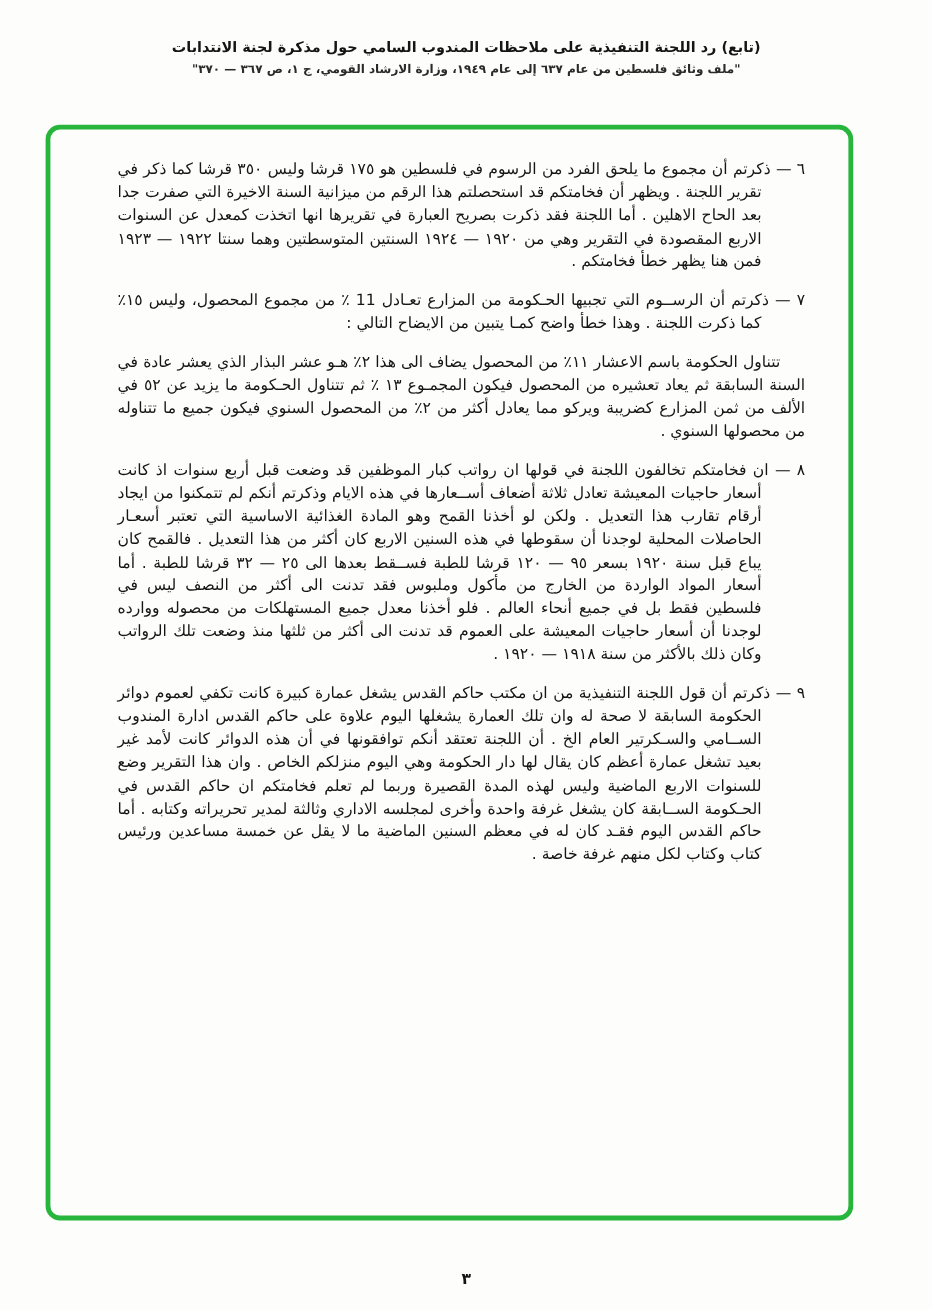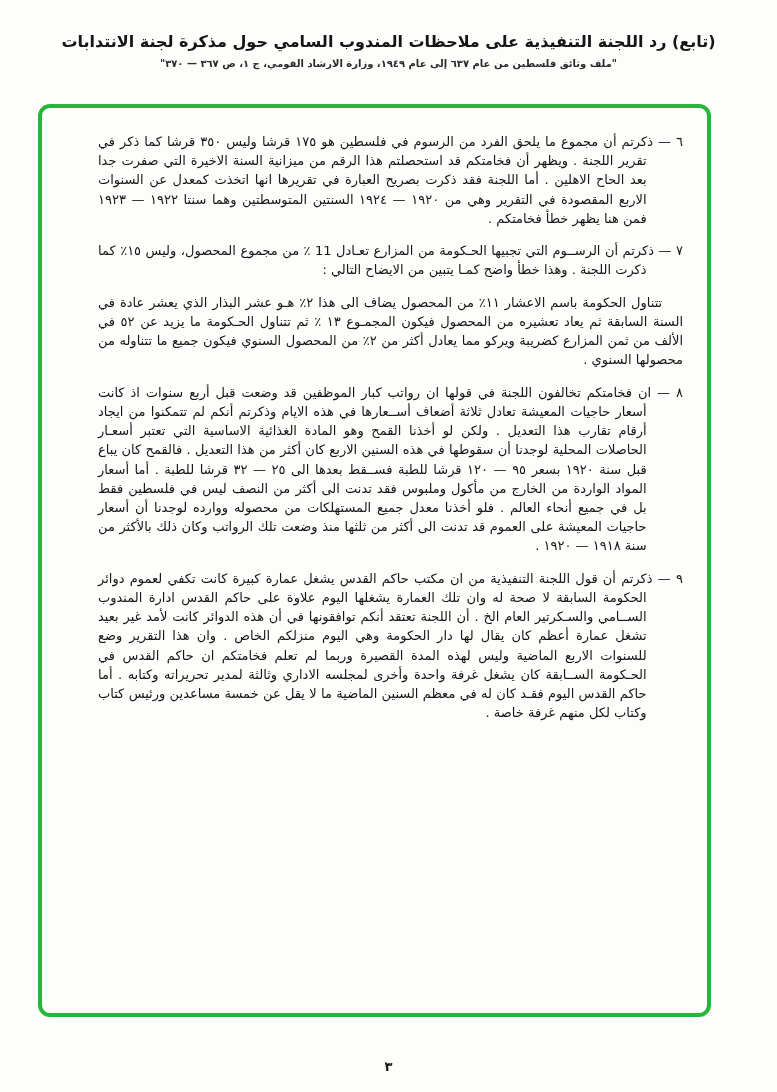--- a/index.html
+++ b/index.html
@@ -19,21 +19,21 @@
   }
   .doc-header {
     position: absolute;
     top: 32px;
     left: 0;
     right: 0;
     text-align: center;
     direction: rtl;
   }
   .doc-title {
-    font-size: 16px;
+    font-size: 12px;
     font-weight: bold;
     letter-spacing: 0.2px;
   }
   .doc-source {
     margin-top: 7px;
     font-size: 10px;
     font-weight: bold;
     color: #2a2a2a;
   }
   .content-frame {
@@ -47,21 +47,21 @@
     border-radius: 12px;
     padding: 24px 24px 8px 56px;
     overflow: hidden;
     background: transparent;
   }
   .para {
     direction: rtl;
     text-align: justify;
     font-size: 13px;
     line-height: 1.48;
-    margin: 0 0 13px 0;
+    margin: 0 12px 13px 0;
     padding-right: 2.8em;
     text-indent: -2.8em;
   }
   .para .num {
     font-weight: normal;
     white-space: nowrap;
   }
   .para.sub {
     padding-right: 0;
     text-indent: 1.6em;

